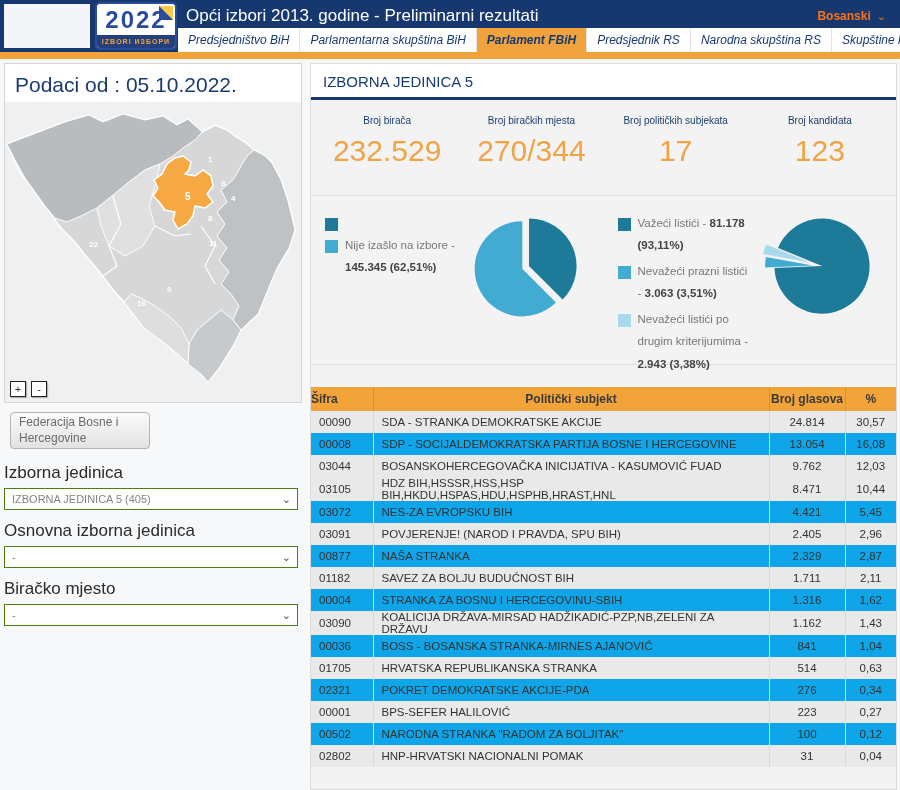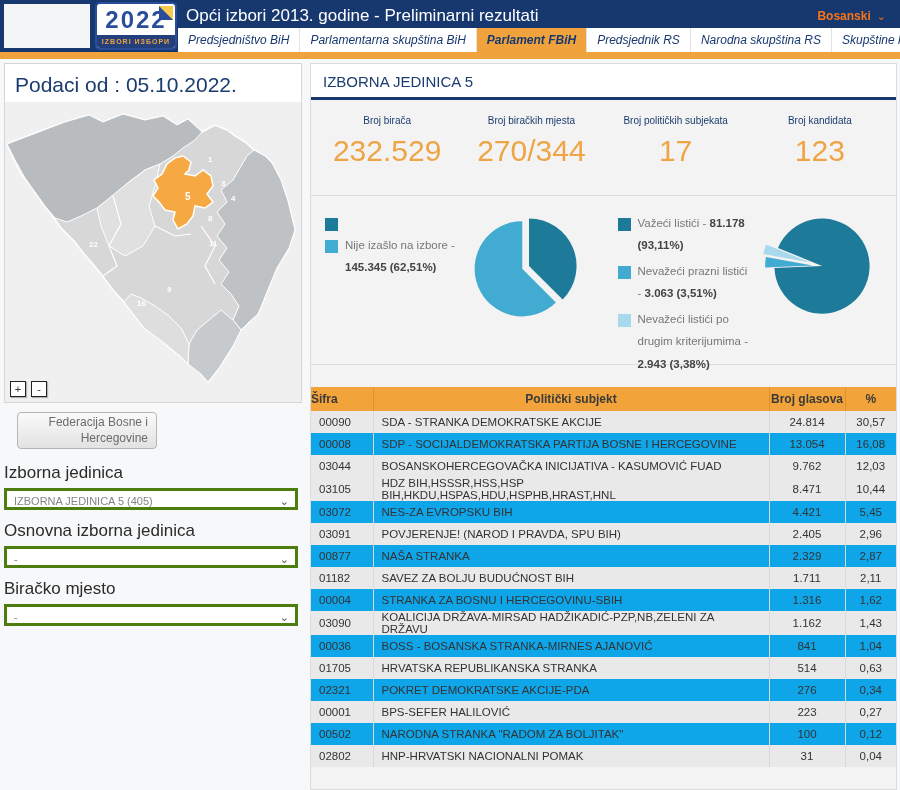--- a/index.html
+++ b/index.html
@@ -37,25 +37,25 @@
   .map-area { position:absolute; left:0; right:0; top:38px; bottom:0; background:#f0f0f0; }
   .map-area svg { display:block; width:100%; height:100%; }
   .map-num { fill:#fff; font-size:8px; font-weight:bold; font-family:"Liberation Sans",sans-serif; }
   .map-hl-label { fill:#fff; font-size:10px; font-weight:bold; font-family:"Liberation Sans",sans-serif; }
   .zoom-btns { position:absolute; left:5px; bottom:5px; }
   .zbtn { display:inline-block; width:16px; height:16px; background:#fff; border:1px solid #222;
           font-size:11px; line-height:14px; text-align:center; margin-right:5px; cursor:pointer;
           box-shadow:1px 1px 1px rgba(0,0,0,.25); }
   .entity-btn { position:absolute; left:10px; top:412px; width:140px; height:37px;
                 background:linear-gradient(#fafafa,#e2e2e2); border:1px solid #b5b5b5; border-radius:4px;
-                color:#6b6b6b; font-size:12px; line-height:1.3; text-align:right;
-                display:flex; align-items:center; justify-content:center; padding:0 8px; cursor:pointer;margin-left:7px; }
+                color:#6b6b6b; font-size:12px; line-height:1.3; text-align:left;
+                display:flex; align-items:center; justify-content:center; padding:0 8px; cursor:pointer; }
   .filters { position:absolute; left:4px; top:452px; width:294px; }
   .f-label { font-size:17px; color:#2b2b2b; margin:11px 0 5px; }
-  .f-select { position:relative; height:22px; background:#fff; border:3px solid #4d7c0f;
+  .f-select { position:relative; height:22px; background:#fff; border:1px solid #4d7c0f;
               font-size:11px; color:#848484; line-height:20px; padding:0 18px 0 7px;
               white-space:nowrap; overflow:hidden; cursor:pointer; }
   .f-select .chev { position:absolute; right:6px; top:0; color:#555; font-size:11px; }
 
   
   .right-panel { position:absolute; left:310px; top:63px; width:587px; bottom:0;
                  background:#f3f3f3; border:1px solid #dcdcdc; }
   .rp-header { background:#fff; color:#1a3c6e; font-size:15px; padding:9px 12px 7px; }
   .stats { display:flex; padding:15px 4px 0; height:95px; }
   .stat { flex:1; text-align:center; }

